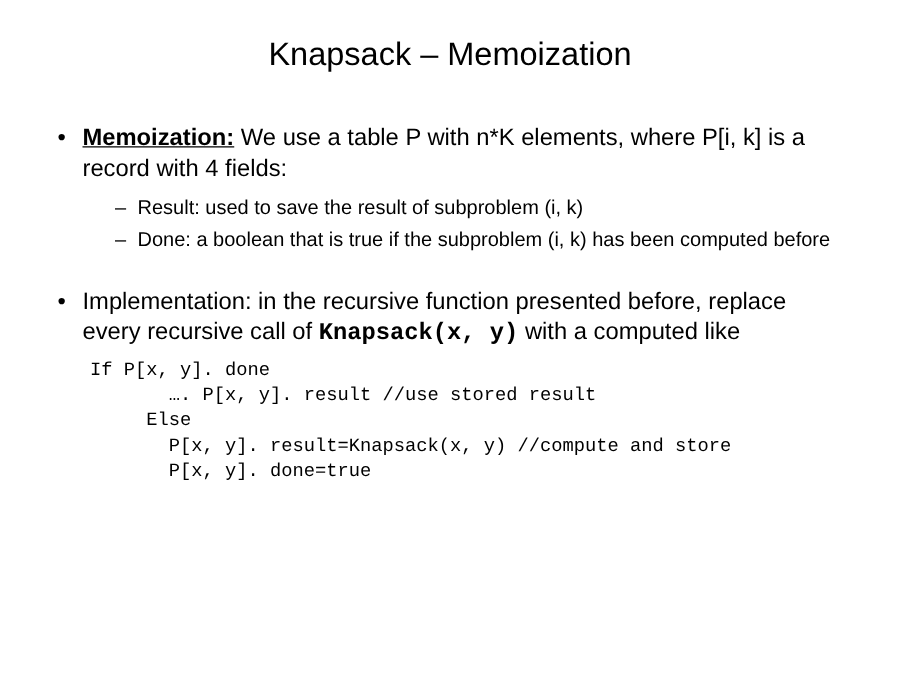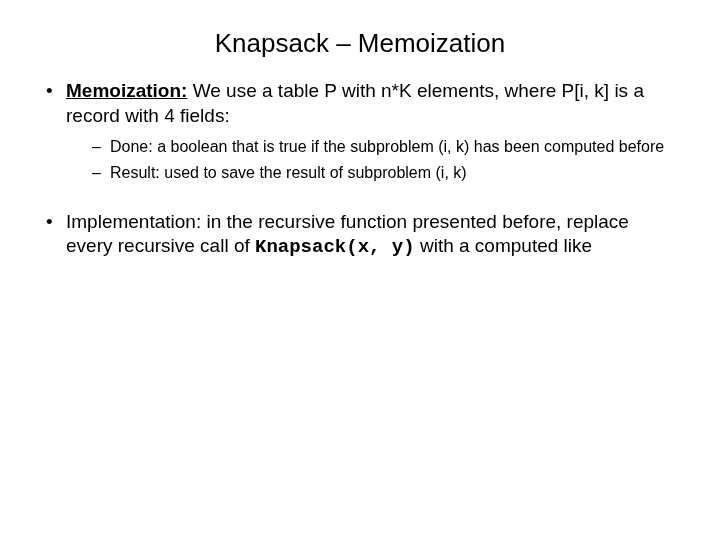--- a/index.html
+++ b/index.html
@@ -10,21 +10,21 @@
     font-family: Arial, Helvetica, sans-serif;
     color: #000;
     padding: 20px 40px;
     overflow: hidden;
   }
   .title {
     text-align: center;
     font-size: 26px;
     font-weight: 400;
     margin-top: 8px;
-    margin-bottom: 20px;
+    margin-bottom: 40px;
   }
   ul.outer {
     list-style: none;
     padding-left: 0;
   }
   ul.outer > li {
     font-size: 19px;
     line-height: 1.3;
     margin-bottom: 26px;
     padding-left: 26px;
@@ -68,20 +68,25 @@
 </style>
 </head>
 <body>
 
 <h1 class="title">Knapsack – Memoization</h1>
 
 <ul class="outer">
   <li>
     <span class="term">Memoization:</span><span> We use a table P with n*K elements, where P[i, k]  is a record with 4 fields:</span>
     <ul class="inner">
+      <li>Result: used to save the result of subproblem (i, k)</li>
       <li>Done: a boolean that is true if the subproblem (i, k) has been computed before</li>
-      <li>Result: used to save the result of subproblem (i, k)</li>
     </ul>
   </li>
   <li>
     <span>Implementation: in the recursive function presented before, replace every recursive call of </span><span class="mono">Knapsack(x, y)</span><span> with a computed like</span>
+    <div class="codeblock">If P[x, y]. done
+       …. P[x, y]. result //use stored result
+     Else
+       P[x, y]. result=Knapsack(x, y) //compute and store
+       P[x, y]. done=true</div>
   </li>
 </ul>
 
 </body></html>

